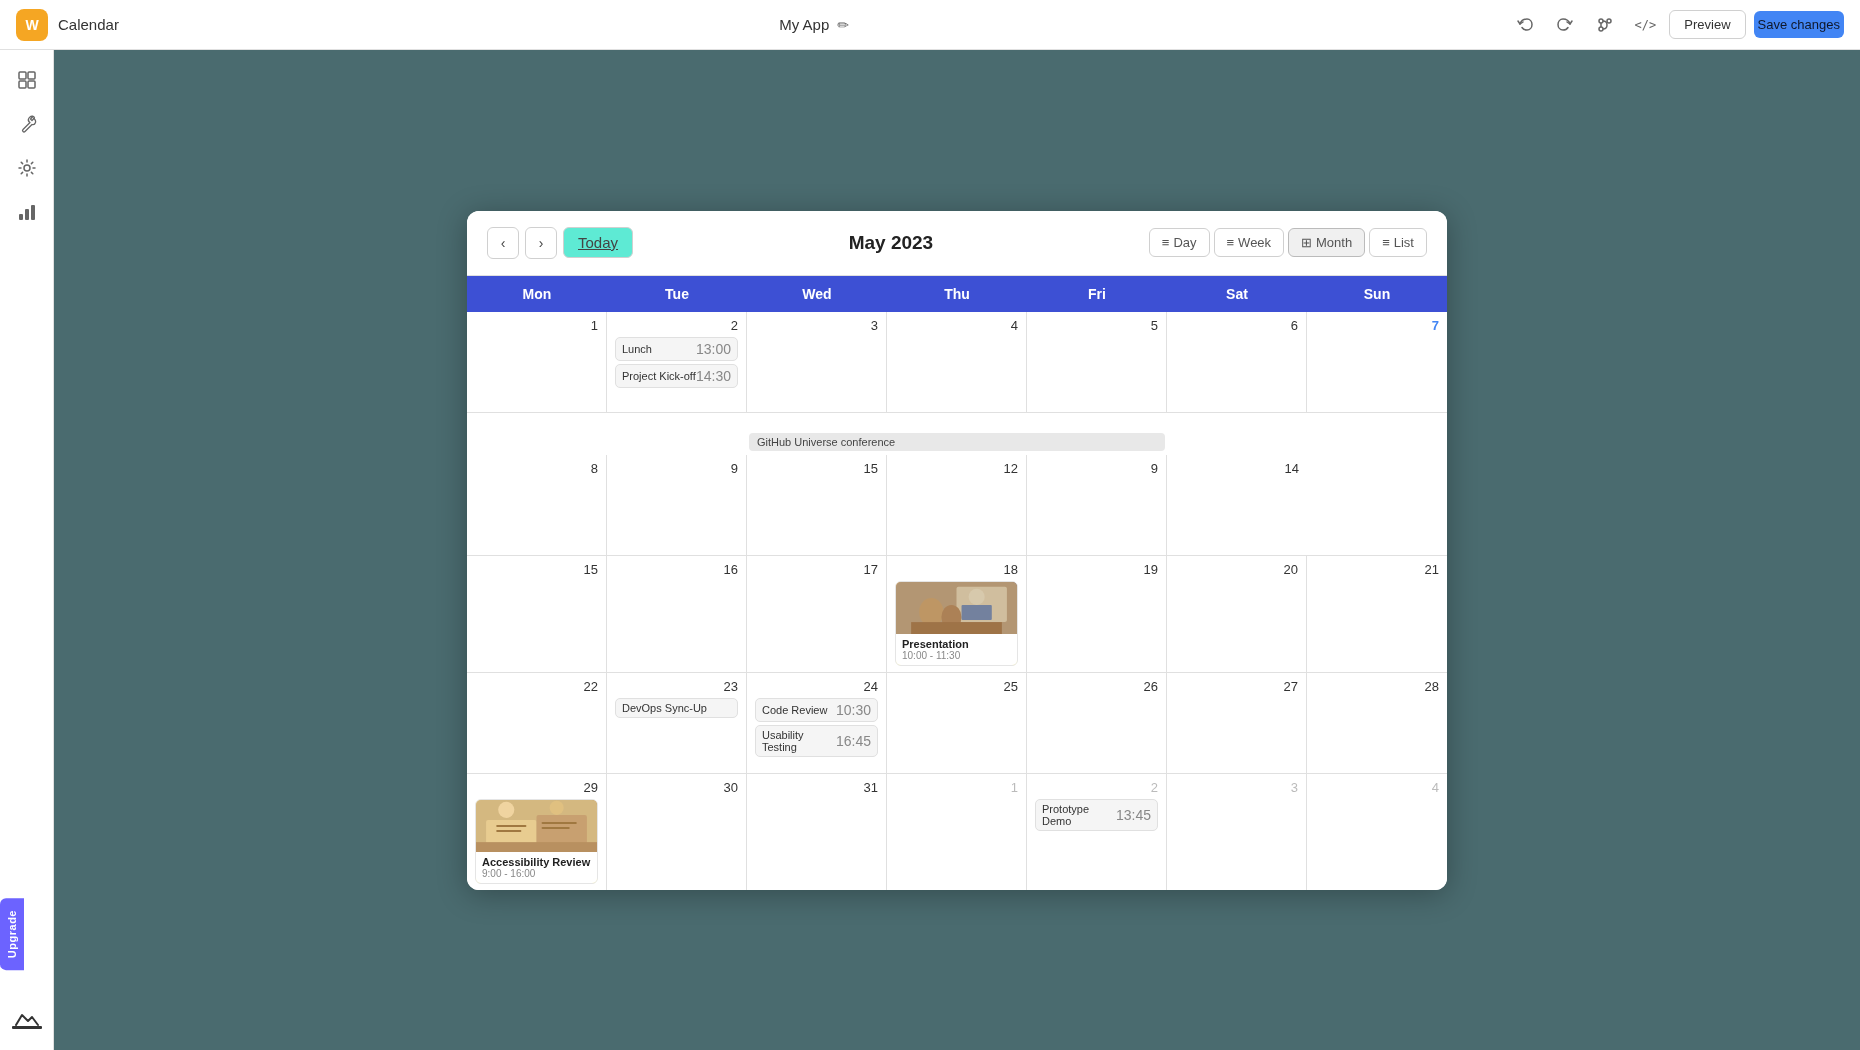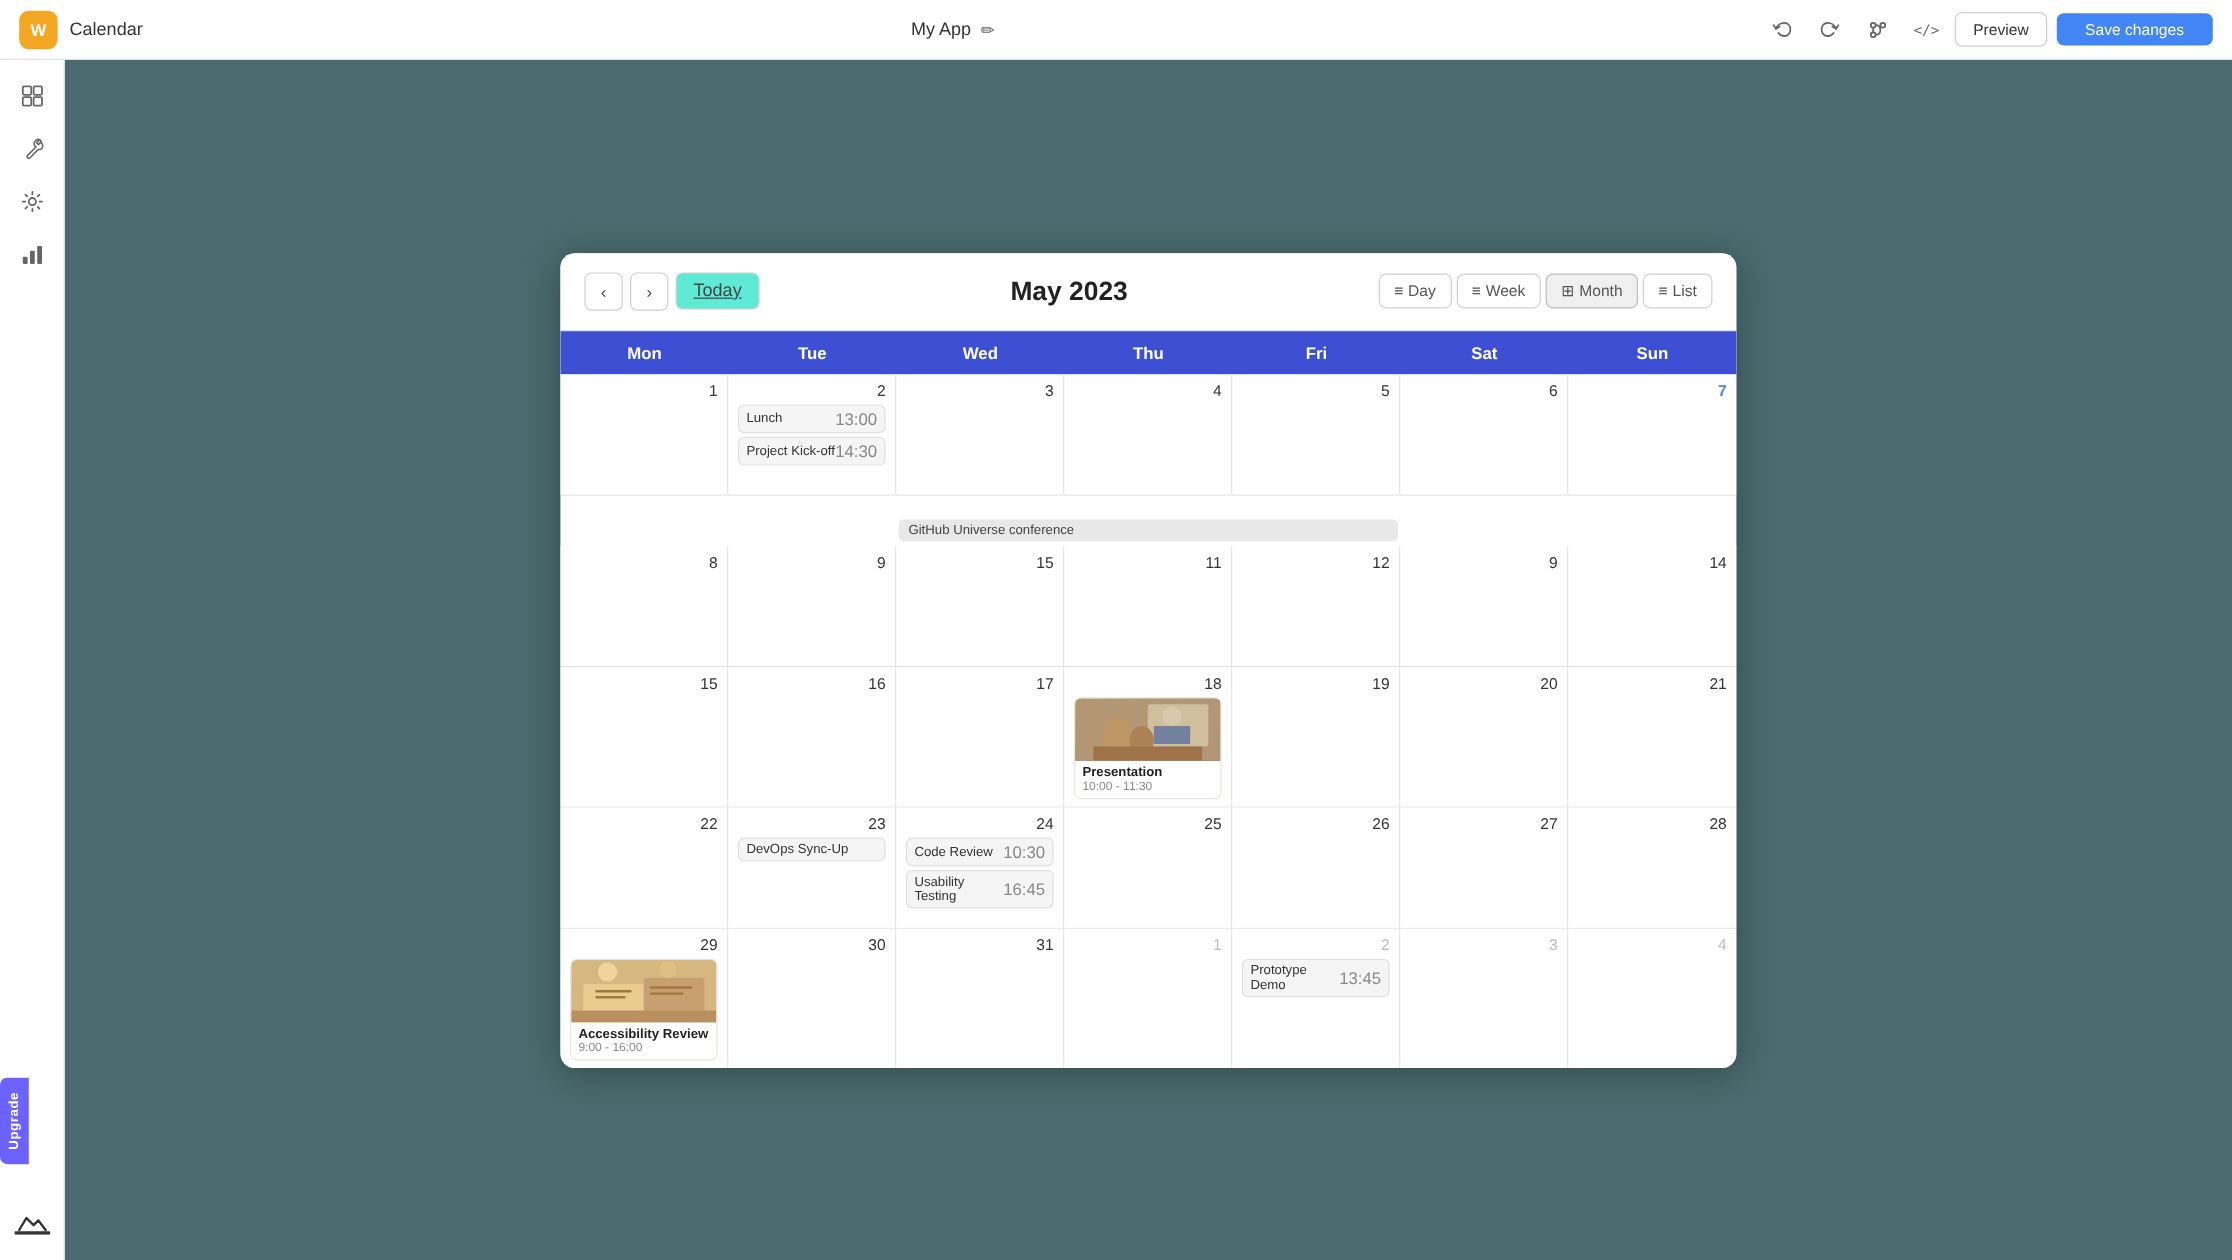--- a/index.html
+++ b/index.html
@@ -71,25 +71,25 @@
     .btn-preview {
       padding: 6px 14px;
       border: 1px solid #d0d0d0;
       border-radius: 6px;
       background: #fff;
       font-size: 13px;
       cursor: pointer;
       color: #333;
     }
     .btn-save {
-      padding: 6px 24px;
+      padding: 6px 4px;
       border: none;
       border-radius: 6px;
       background: #4285f4;
-      color: #ffffff;
+      color: #0f172a;
       font-size: 13px;
       cursor: pointer;
       font-weight: 500;
     }
 
     
     .main-layout {
       display: flex;
       flex: 1;
       overflow: hidden;
@@ -177,21 +177,21 @@
       padding: 6px 14px;
       border: 1px solid #d0d0d0;
       border-radius: 6px;
       background: #5eead4;
       cursor: pointer;
       font-size: 15px;
       color: #444;
       text-decoration: underline;
     }
     .cal-month-title {
-      font-size: 22px;
+      font-size: 19px;
       font-weight: 700;
       color: #222;
     }
     .cal-view-btns {
       display: flex;
       gap: 4px;
     }
     .cal-view-btn {
       padding: 6px 12px;
       border: 1px solid #d0d0d0;
@@ -497,23 +497,20 @@
           </div>
           <div class="cal-week" style="border-bottom:none; min-height: 80px;">
             <div class="cal-cell">
               <div class="cell-date">8</div>
             </div>
             <div class="cal-cell">
               <div class="cell-date">9</div>
             </div>
             <div class="cal-cell">
               <div class="cell-date">15</div>
-            </div>
-            <div class="cal-cell">
-              <div class="cell-date">11</div>
             </div>
             <div class="cal-cell">
               <div class="cell-date">12</div>
             </div>
             <div class="cal-cell">
               <div class="cell-date">9</div>
             </div>
             <div class="cal-cell">
               <div class="cell-date">14</div>
             </div>

